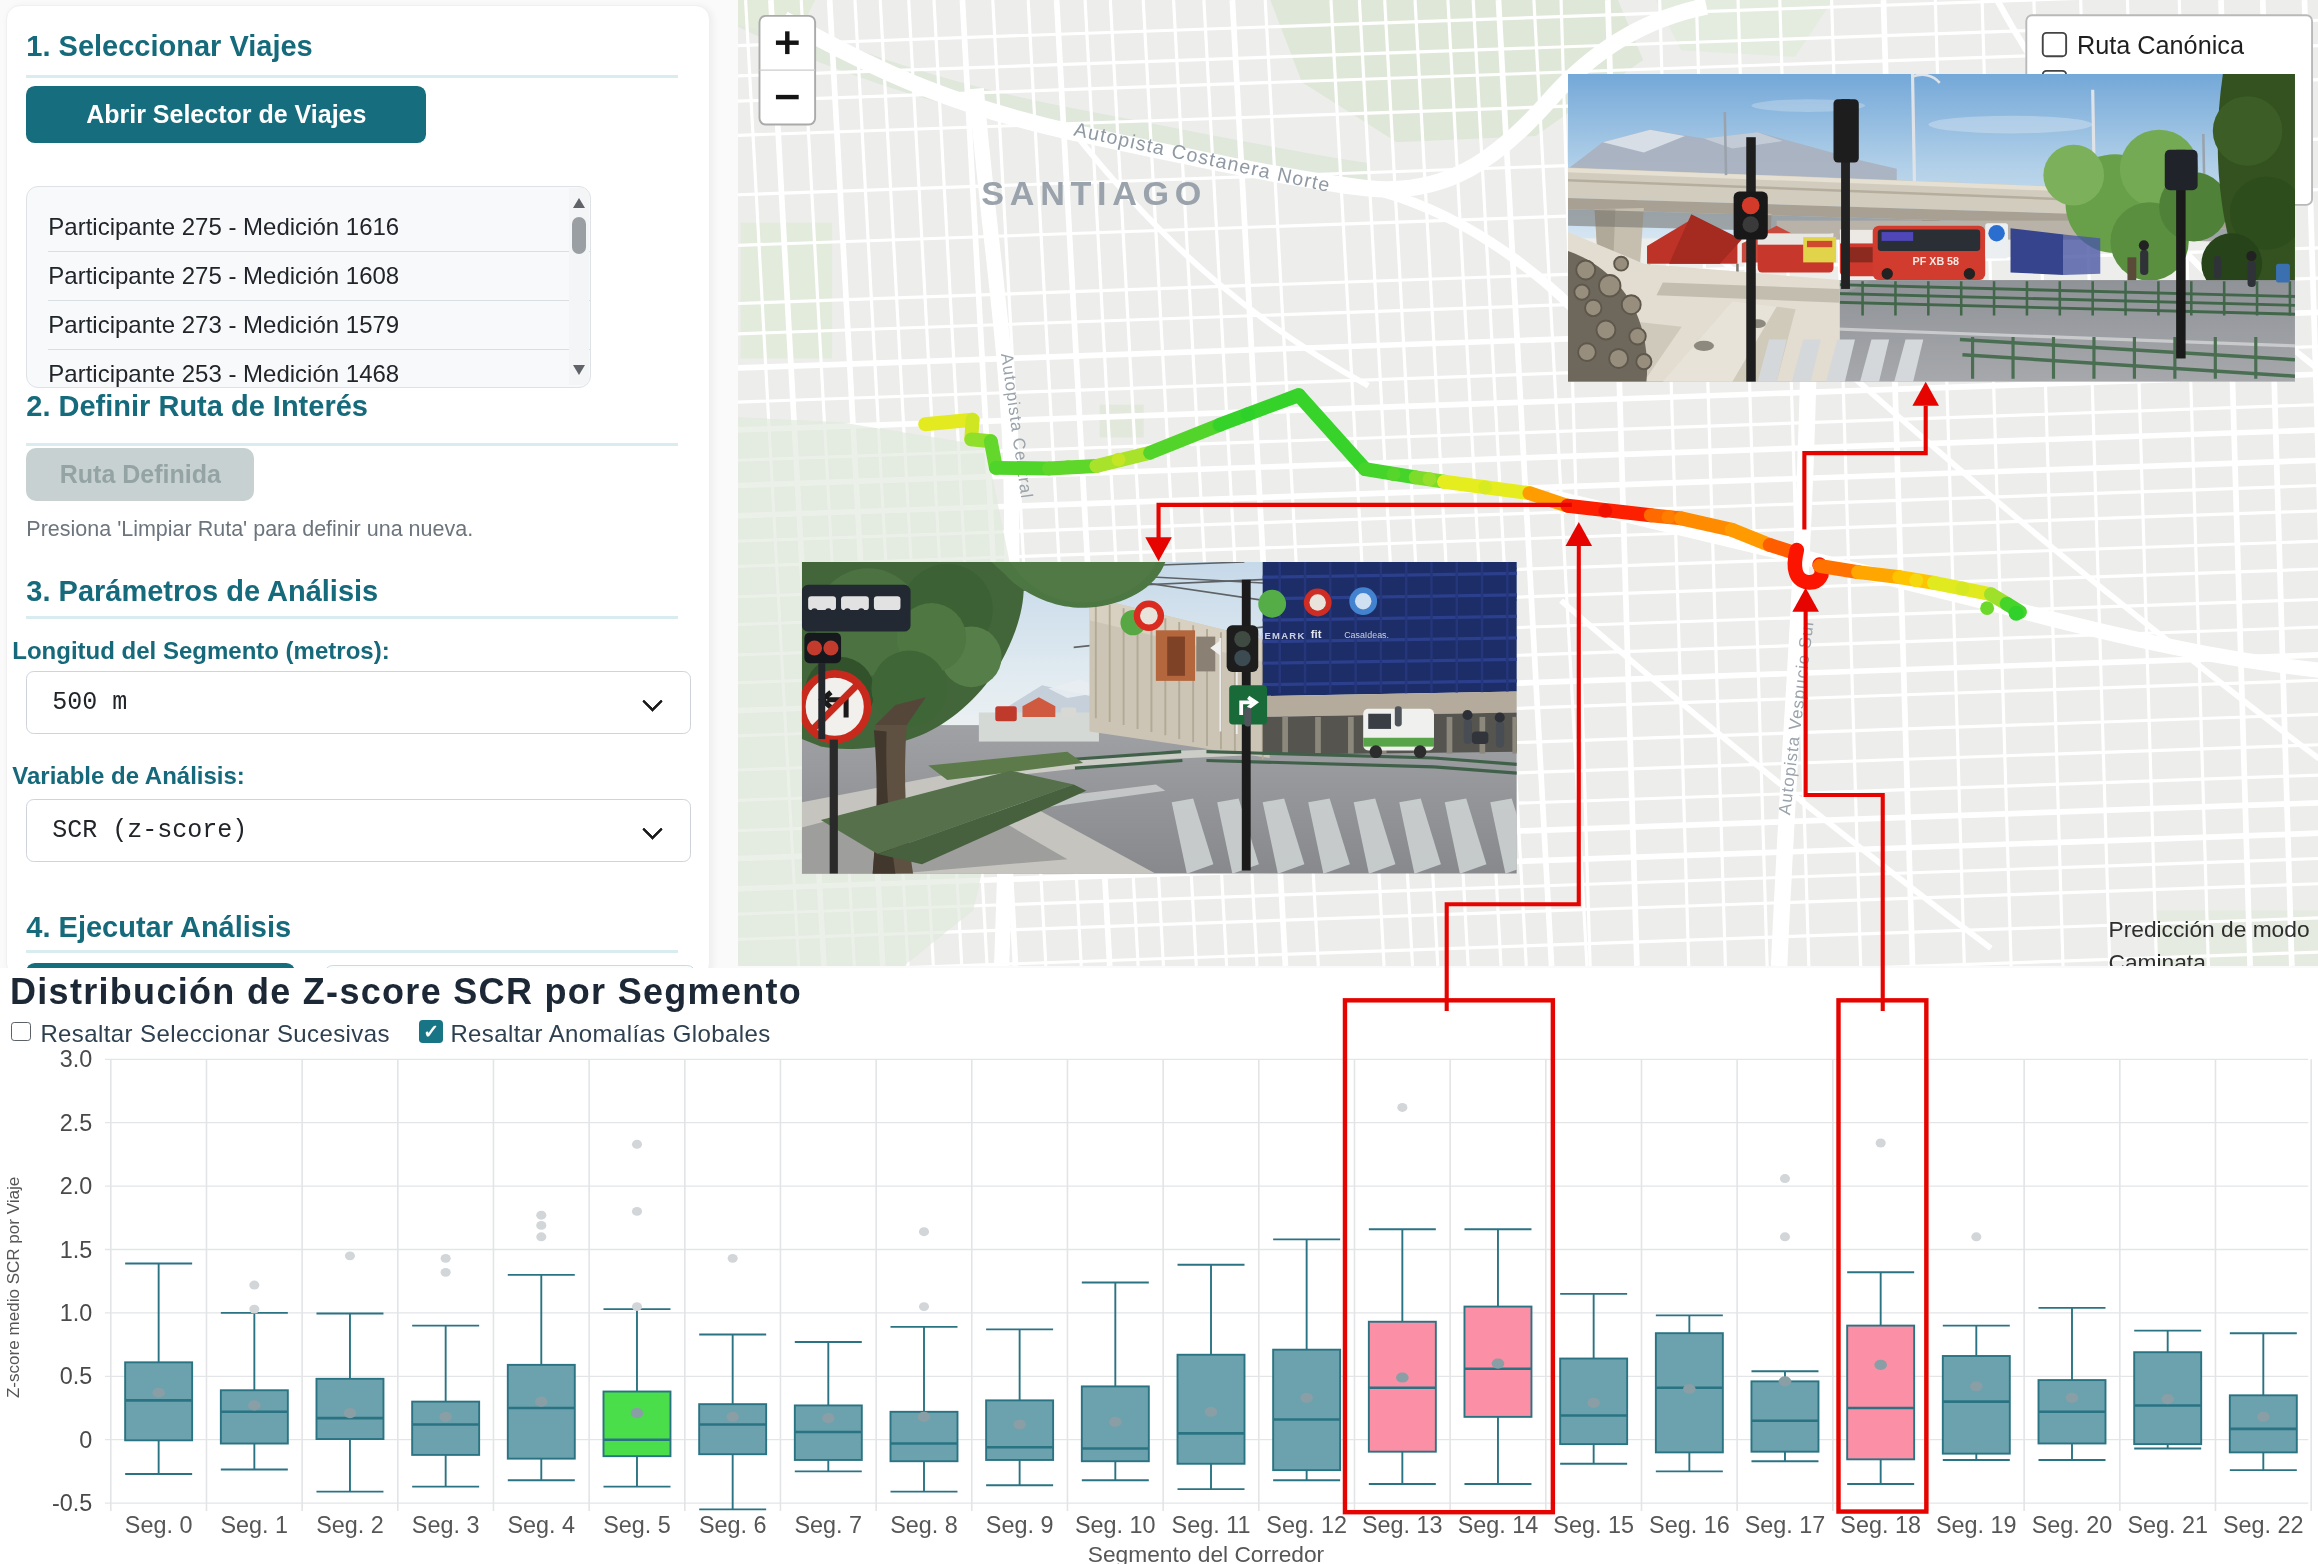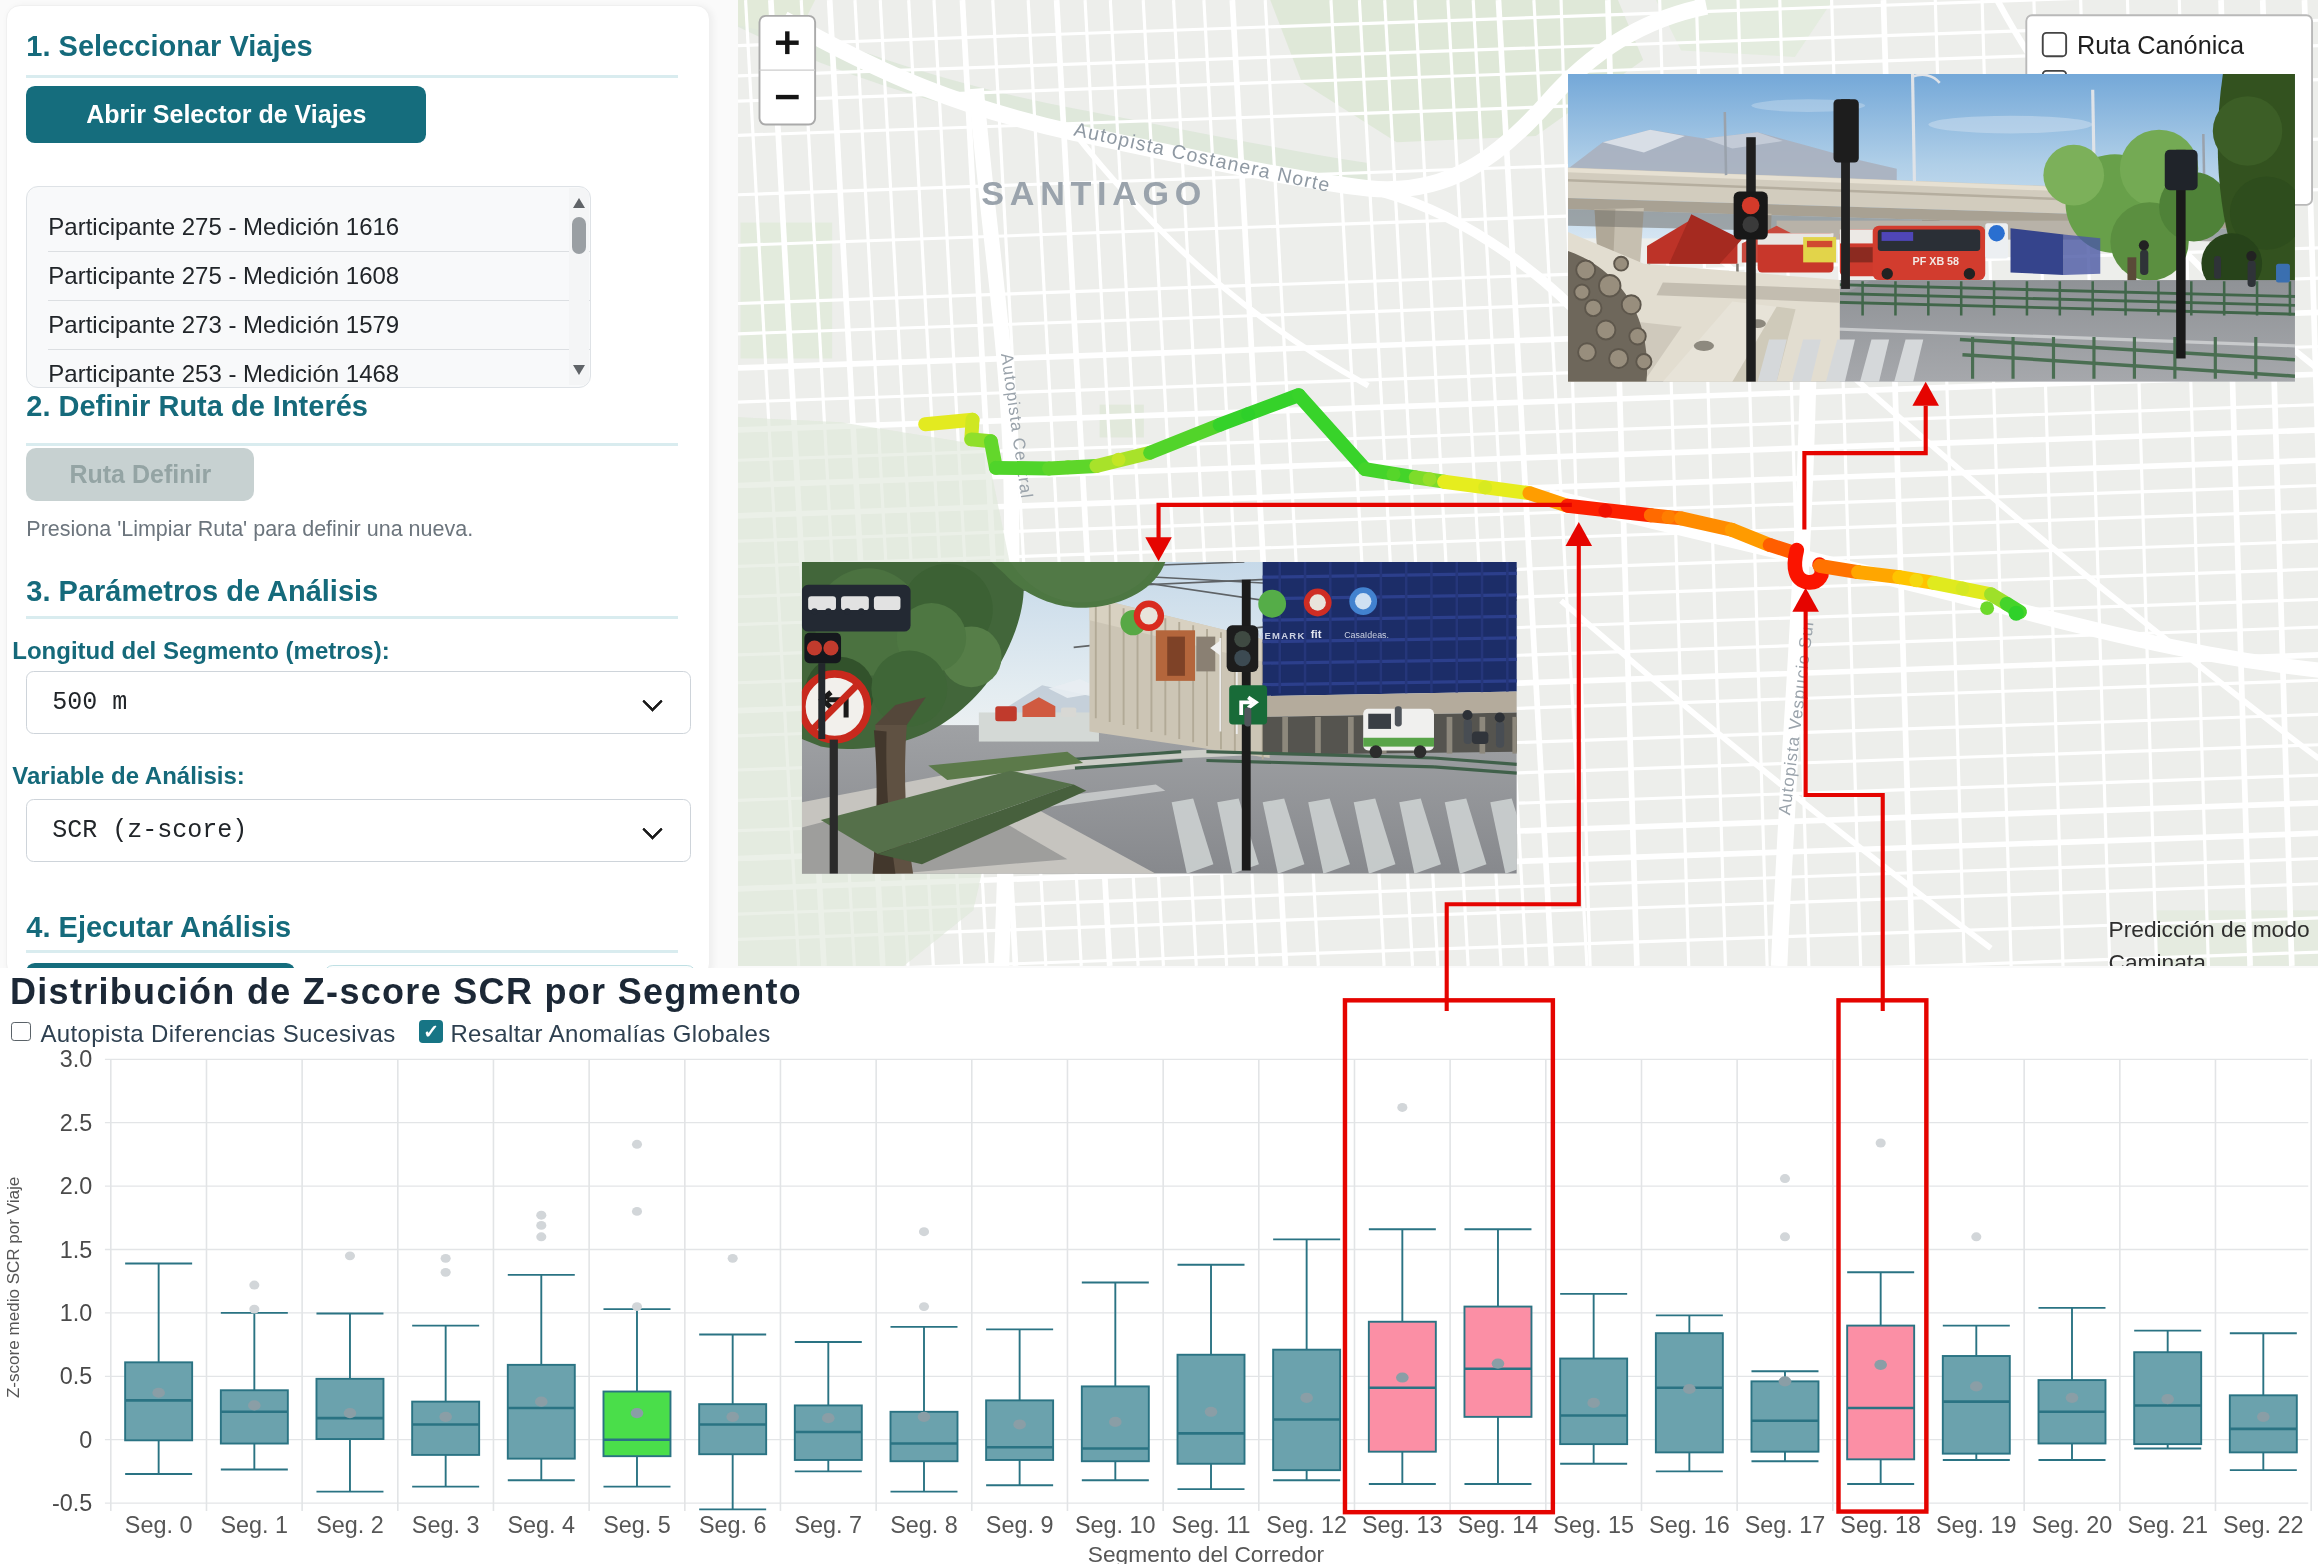--- a/index.html
+++ b/index.html
@@ -57,21 +57,21 @@
     <div class="sep" style="top:162px"></div>
     <div class="li" style="top:162px">Participante 253 - Medición 1468</div>
     <div id="sbar">
       <div class="tri-up"></div>
       <div id="thumb"></div>
       <div class="tri-dn"></div>
     </div>
   </div>
   <div class="h1" style="top:384px">2. Definir Ruta de Interés</div>
   <div class="hr" style="top:437px"></div>
-  <div class="btn-grey" style="top:442px">Ruta Definir</div>
+  <div class="btn-grey" style="top:442px">Ruta Definida</div>
   <div class="note" style="top:511px">Presiona 'Limpiar Ruta' para definir una nueva.</div>
   <div class="h1" style="top:569px">3. Parámetros de Análisis</div>
   <div class="hr" style="top:610px"></div>
   <div class="lbl" style="top:631px">Longitud del Segmento (metros):</div>
   <div class="sel" style="top:665px">
       <span>500 m</span>
       <i class="chev"></i>
     </div>
   <div class="lbl" style="top:756px">Variable de Análisis:</div>
   <div class="sel" style="top:793px">
@@ -566,21 +566,21 @@
           <circle cx="1081" cy="288" r="8" fill="#222"></circle>
           <rect x="1120" y="300" width="22" height="30" rx="4" fill="#3a6fb0"></rect>
         </g>
       </svg>
 </svg>
 </div>
 <div id="chart">
   <div id="ctitle">Distribución de Z-score SCR por Segmento</div>
   <div id="cboxes">
       <span class="cb" style="left:0;top:1.9px"></span>
-      <span class="ct" style="left:29px;letter-spacing:0.4px">Autopista Diferencias Sucesivas</span>
+      <span class="ct" style="left:29px;letter-spacing:0.4px">Resaltar Seleccionar Sucesivas</span>
       <span class="cbc" style="left:408px;top:0">✓</span>
       <span class="ct" style="left:439px;letter-spacing:0.4px">Resaltar Anomalías Globales</span>
     </div>
 <svg id="chartsvg" viewBox="0 0 3669 944" width="2319" height="597">
       <line x1="166" y1="144.2" x2="3652" y2="144.2" stroke="#e3e5e7" stroke-width="2"></line>
       <line x1="166" y1="244.5" x2="3652" y2="244.5" stroke="#e3e5e7" stroke-width="2"></line>
       <line x1="166" y1="344.8" x2="3652" y2="344.8" stroke="#e3e5e7" stroke-width="2"></line>
       <line x1="166" y1="445.1" x2="3652" y2="445.1" stroke="#e3e5e7" stroke-width="2"></line>
       <line x1="166" y1="545.4" x2="3652" y2="545.4" stroke="#e3e5e7" stroke-width="2"></line>
       <line x1="166" y1="645.7" x2="3652" y2="645.7" stroke="#e3e5e7" stroke-width="2"></line>

